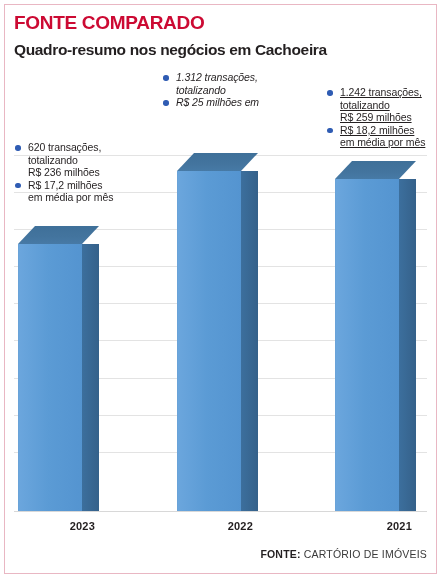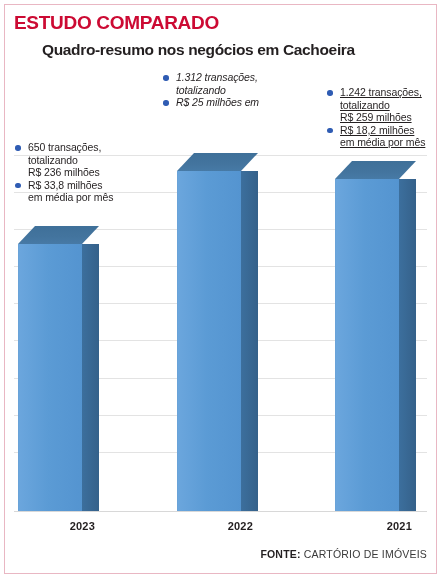--- a/index.html
+++ b/index.html
@@ -41,21 +41,20 @@
   }
   .subtitle {
     position: absolute;
     left: 14px;
     top: 41px;
     font-size: 15.5px;
     font-weight: bold;
     letter-spacing: -0.35px;
     color: #231f20;
     white-space: nowrap;
-    margin-left: 28px;
   }
 
   
   .plot {
     position: absolute;
     left: 14px;
     top: 60px;
     width: 413px;
     height: 452px;
   }
@@ -161,21 +160,21 @@
     color: #231f20;
   }
 </style>
 </head>
 <body>
 
 <div id="infographic">
 
   <div class="frame"></div>
 
-  <div class="title">ESTUDO COMPARADO</div>
+  <div class="title">FONTE COMPARADO</div>
   <div class="subtitle">Quadro-resumo nos negócios em Cachoeira</div>
 
   <div class="plot">
     <div class="gridline" style="top:95px;"></div>
     <div class="gridline" style="top:132px;"></div>
     <div class="gridline" style="top:169px;"></div>
     <div class="gridline" style="top:206px;"></div>
     <div class="gridline" style="top:243px;"></div>
     <div class="gridline" style="top:280px;"></div>
     <div class="gridline" style="top:318px;"></div>
@@ -198,27 +197,27 @@
     <div class="bar" style="left:321px; height:350px; width:81px;">
       <div class="face-top" style="top:0;"></div>
       <div class="face-front" style="height:332px;"></div>
       <div class="face-side" style="height:332px;"></div>
     </div>
   </div>
 
   <div class="callout" style="left:14px; top:141px;">
     <div class="group">
       <span class="bullet"></span>
-      <span class="line">650 transações,</span>
+      <span class="line">620 transações,</span>
       <span class="line">totalizando</span>
       <span class="line">R$ 236 milhões</span>
     </div>
     <div class="group">
       <span class="bullet"></span>
-      <span class="line">R$ 33,8 milhões</span>
+      <span class="line">R$ 17,2 milhões</span>
       <span class="line">em média por mês</span>
     </div>
   </div>
 
   <div class="callout" style="left:162px; top:71px;font-style:italic;">
     <div class="group">
       <span class="bullet"></span>
       <span class="line">1.312 transações,</span>
       <span class="line">totalizando</span>
     </div>

